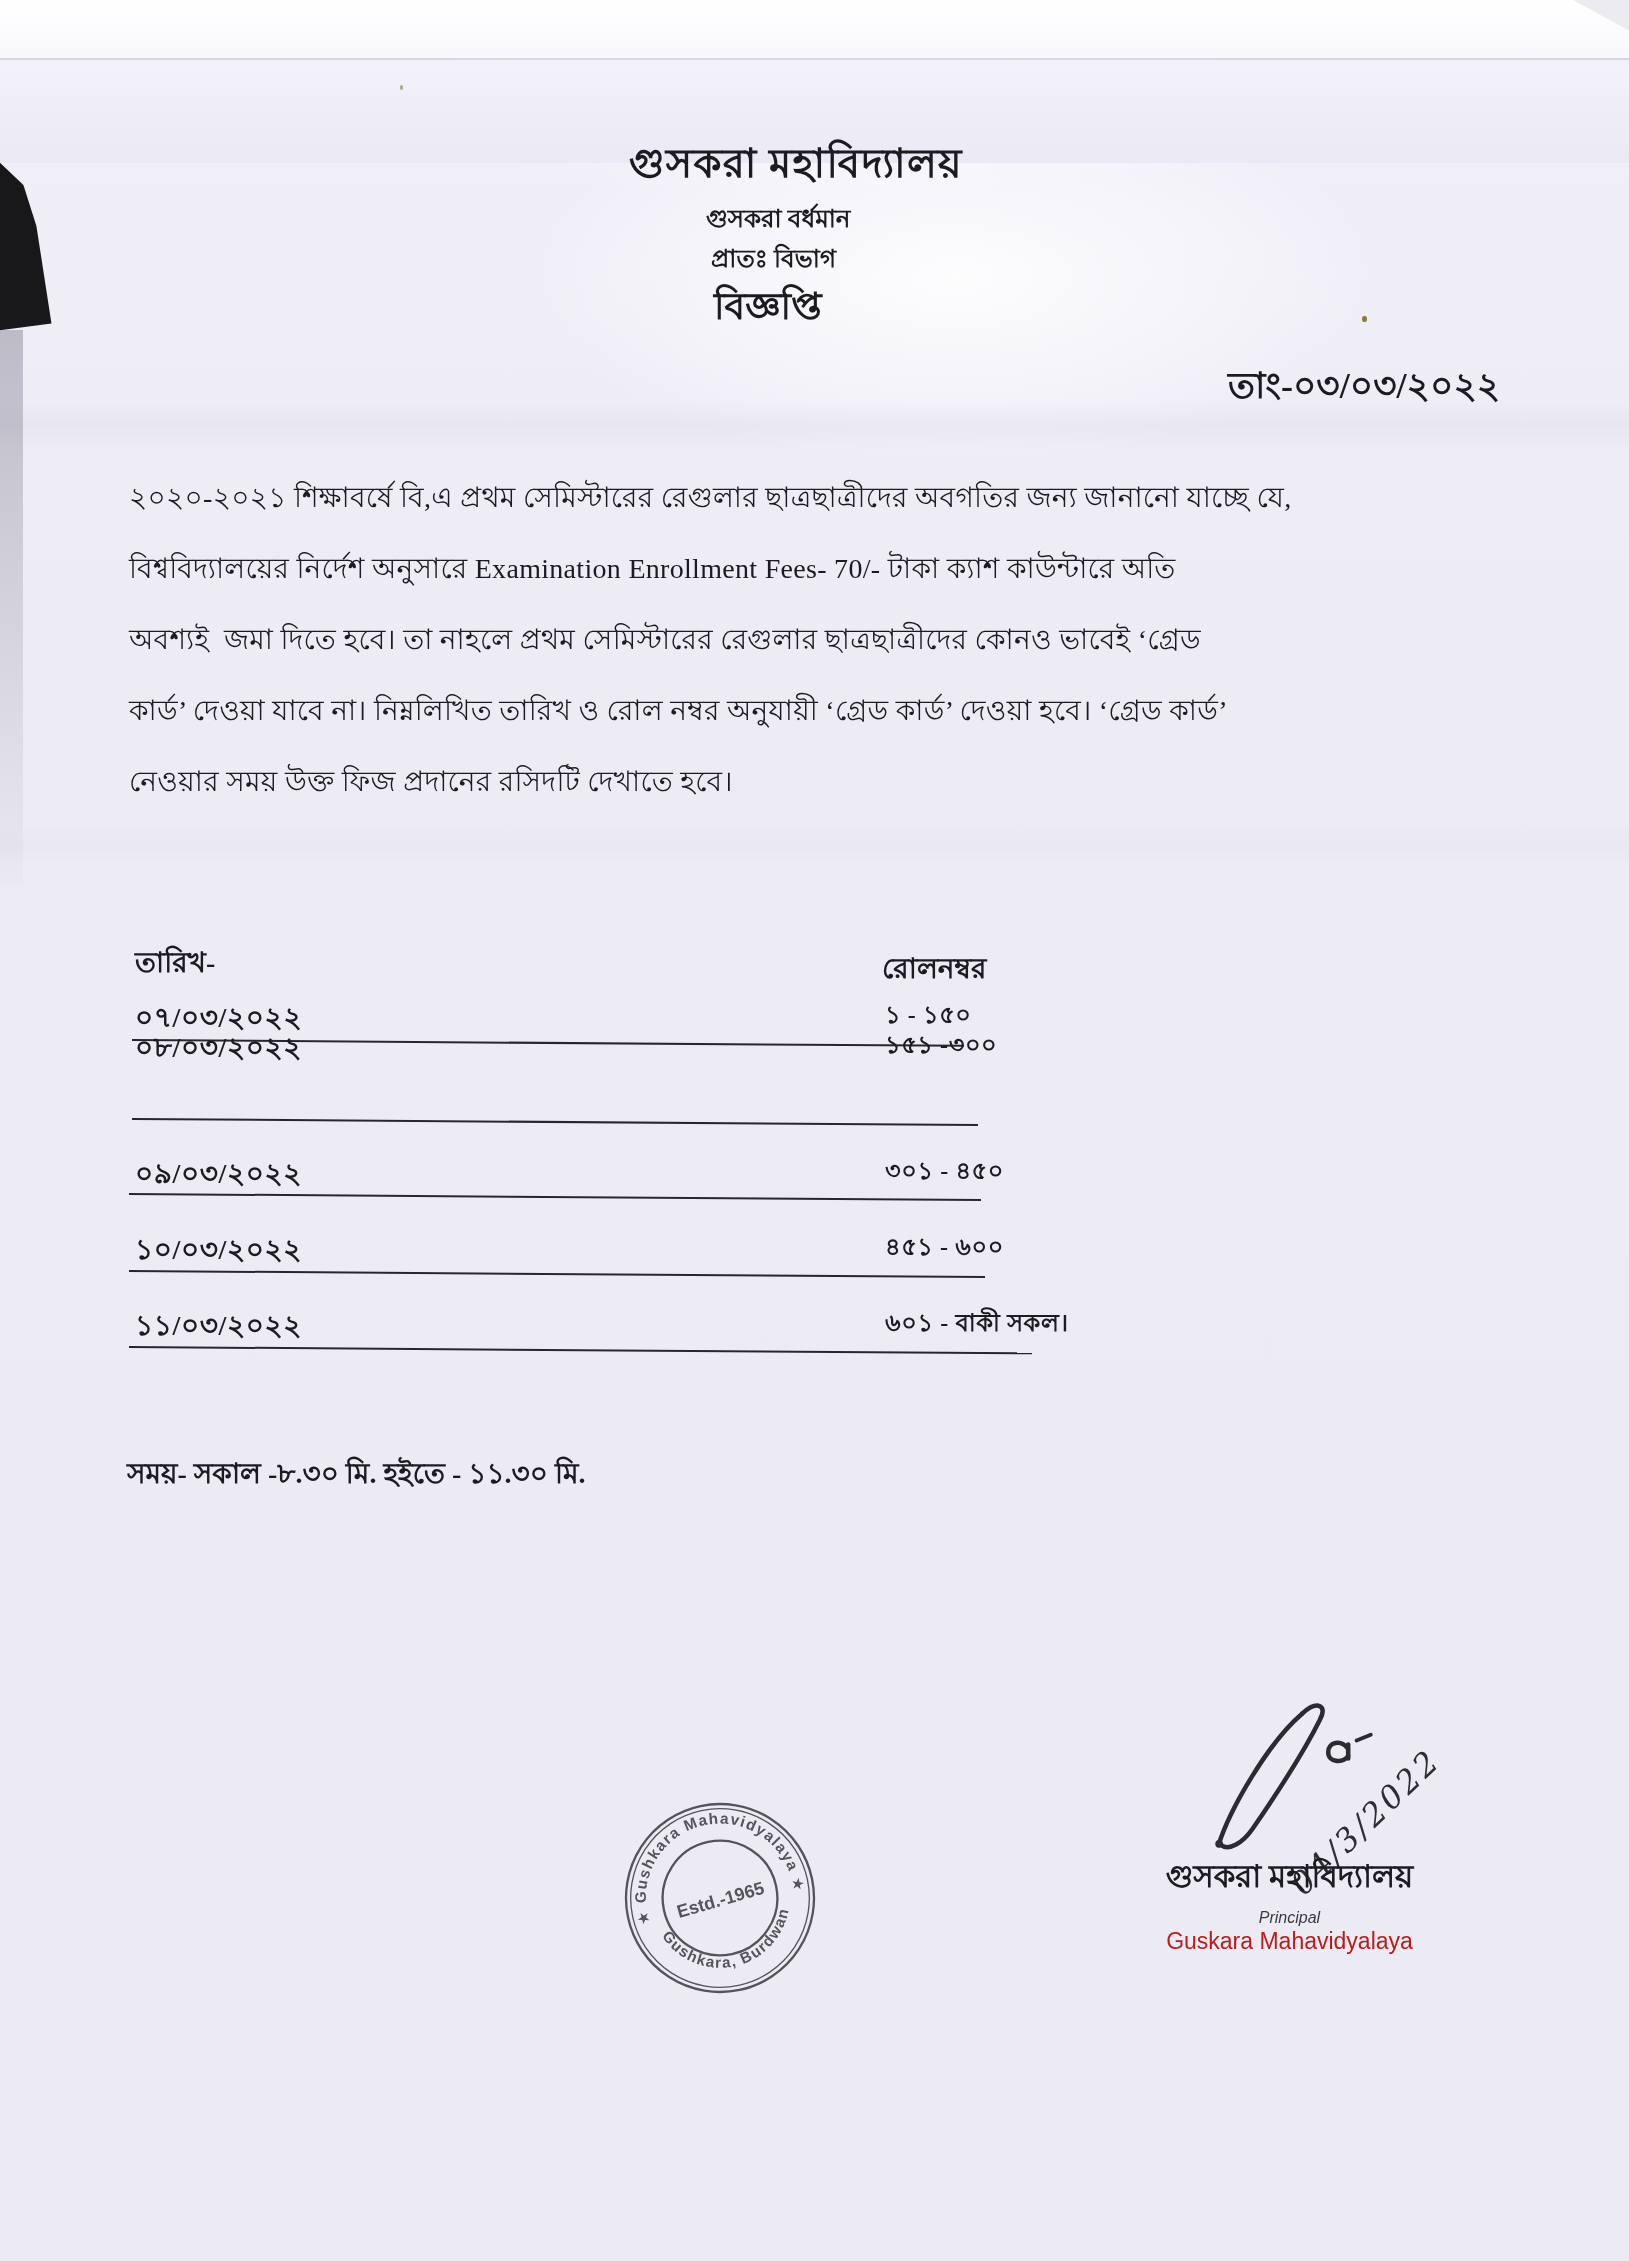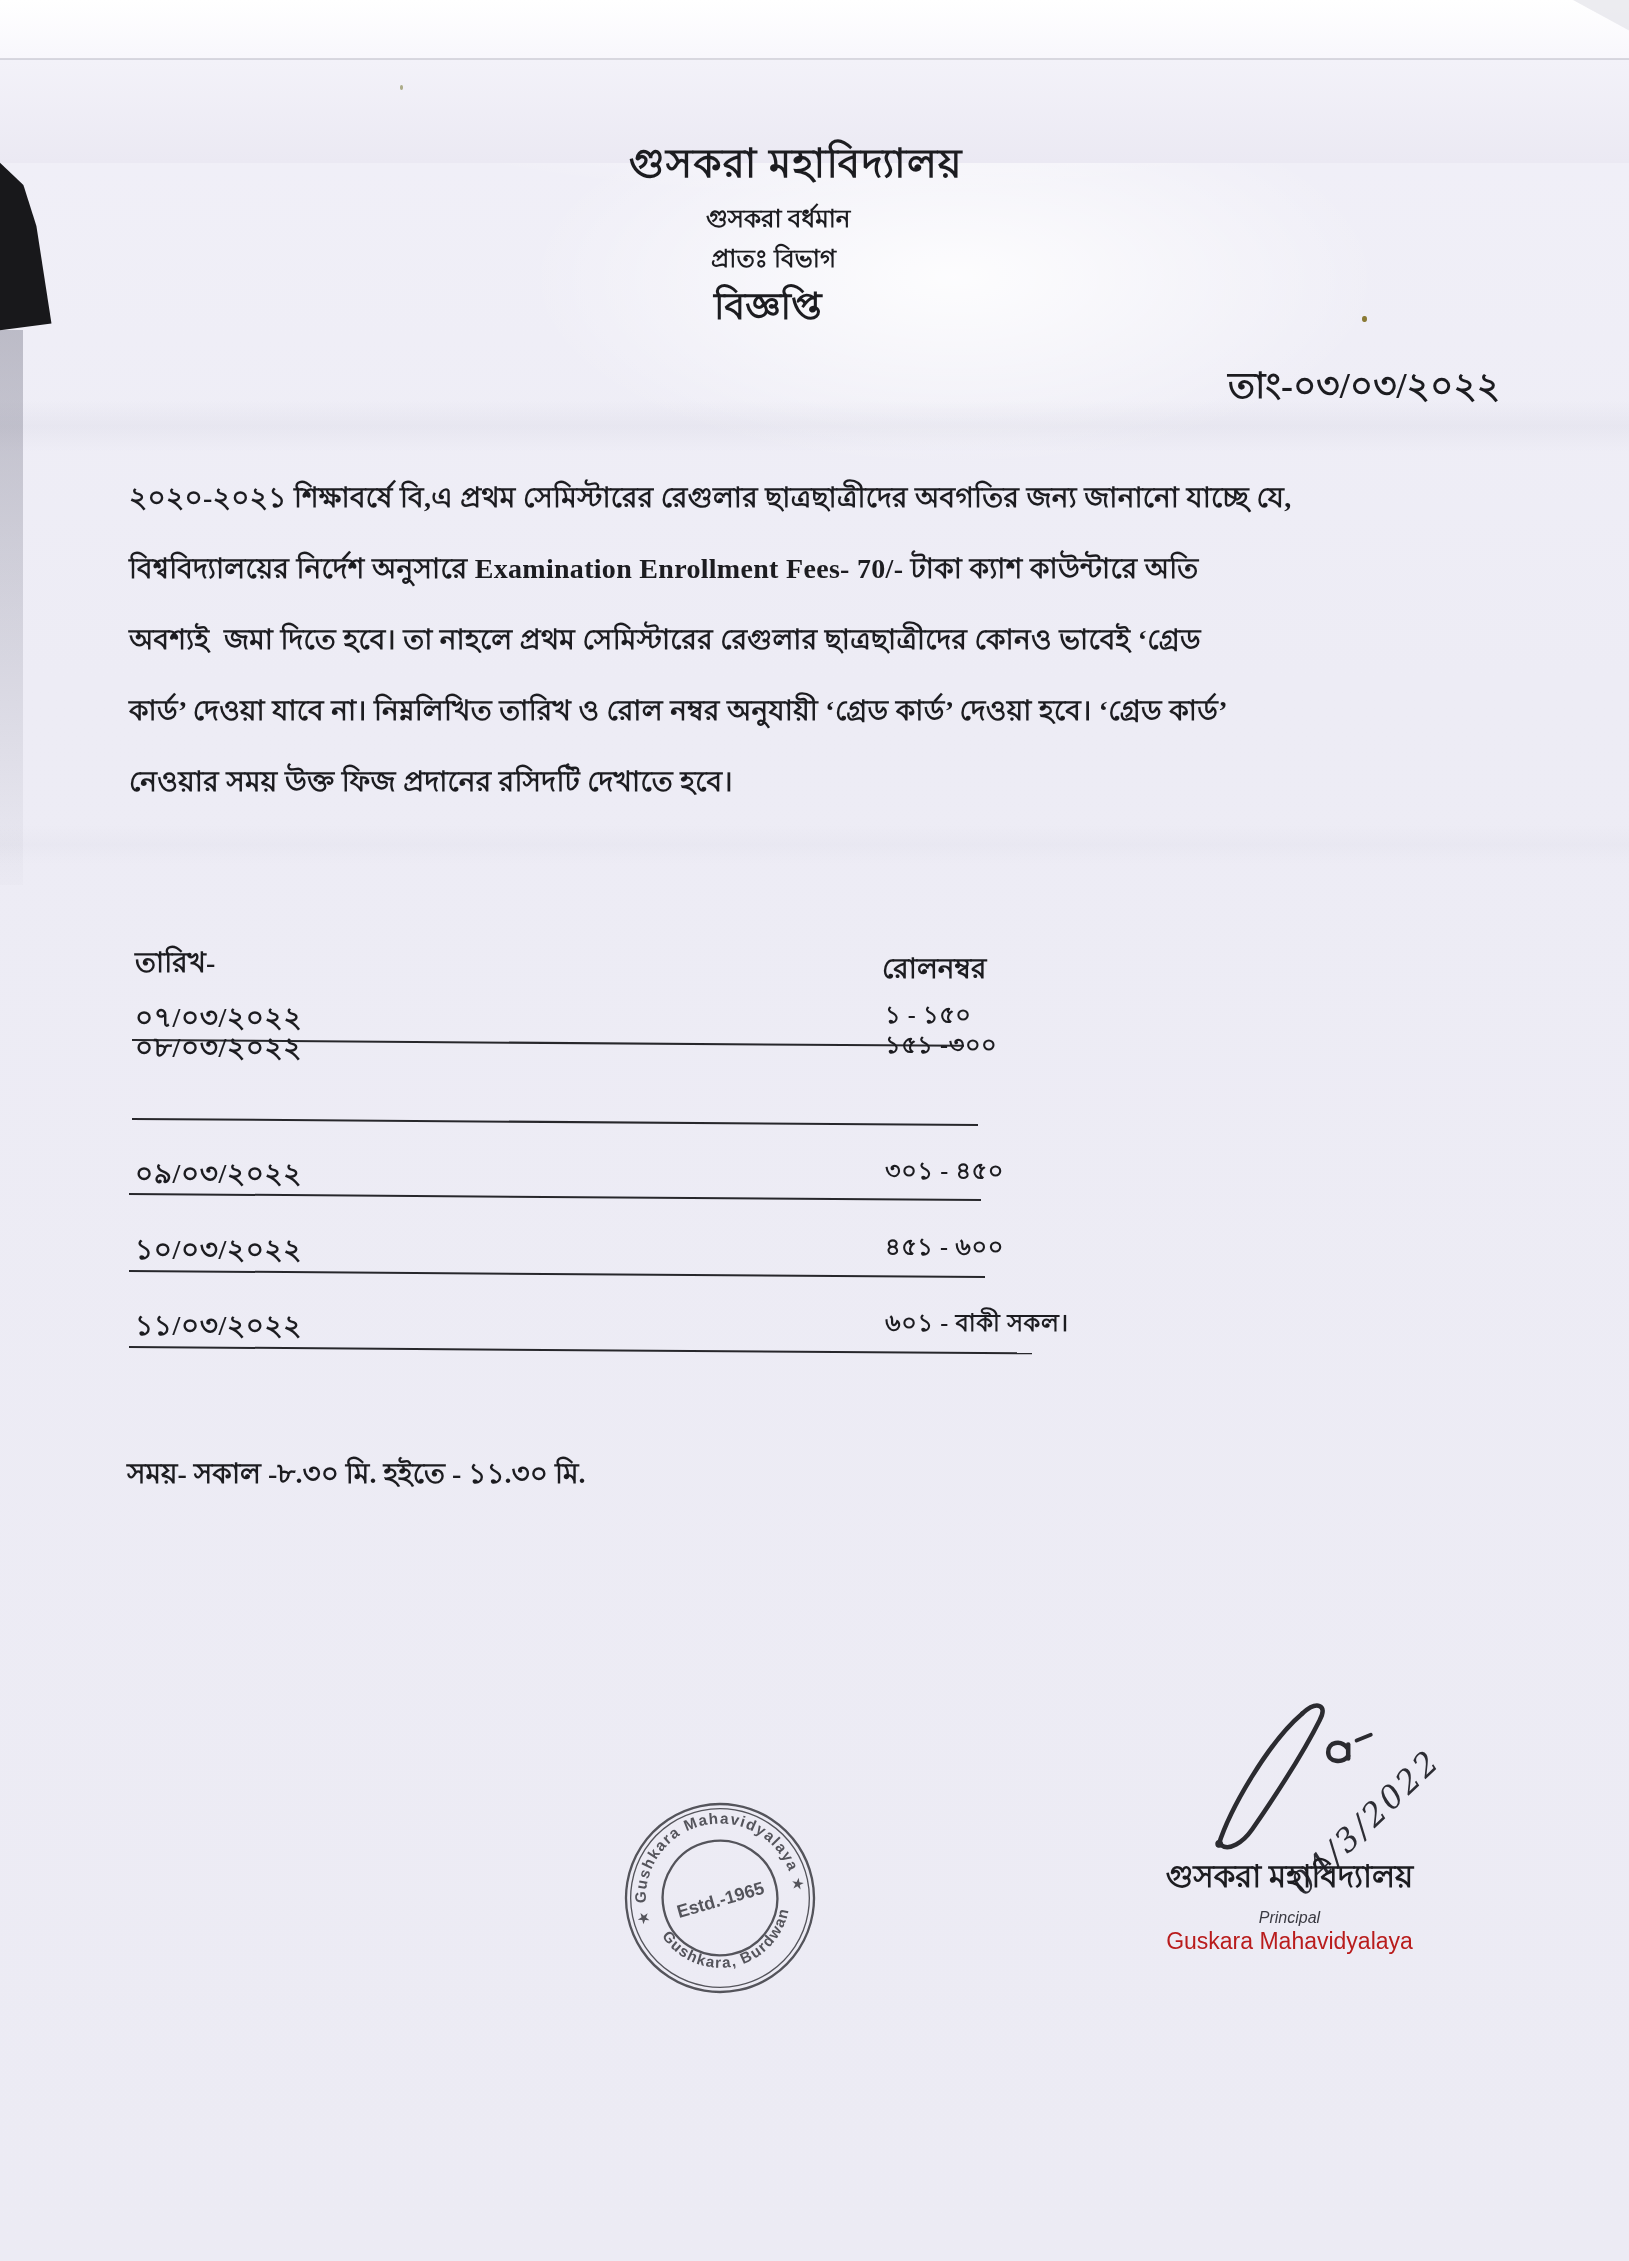--- a/index.html
+++ b/index.html
@@ -35,21 +35,21 @@
     clip-path:polygon(100% 0,0 0,100% 100%);}
   .speck1{left:1362px;top:316px;width:4.5px;height:5.8px;background:#8a7a35;border-radius:50%;}
   .speck2{left:400px;top:85px;width:3.2px;height:4.5px;background:#9b9b6d;border-radius:50%;opacity:.8;}
   
   .bn{font-family:"Liberation Serif","DejaVu Serif",serif;}
   .college-name{left:629px;top:132px;font-size:40px;font-weight:700;letter-spacing:1.3px;}
   .college-loc{left:706px;top:200px;font-size:24.5px;font-weight:600;}
   .department{left:711px;top:240px;font-size:24.5px;font-weight:600;}
   .notice-title{left:714px;top:277px;font-size:37px;font-weight:700;}
   .notice-date{left:1228px;top:358px;font-size:36px;font-weight:600;}
-  .body-line{left:129px;font-size:28px;font-weight:700;white-space:pre;letter-spacing:0.3px;}
+  .body-line{left:129px;font-size:28px;font-weight:400;white-space:pre;letter-spacing:0.3px;}
   .bl1{top:476px;}.bl2{top:547px;}.bl3{top:618px;}.bl4{top:689px;}.bl5{top:760px;}
   .sched-hdr-date{left:135px;top:941px;font-size:28px;font-weight:600;}
   .sched-hdr-roll{left:882px;top:947px;font-size:28px;font-weight:600;}
   .row-date{left:135px;font-size:28px;font-weight:600;letter-spacing:0.6px;}
   .row-roll{left:885px;font-size:24px;font-weight:600;letter-spacing:0.6px;}
   .r1{top:996px;}.r2{top:1026px;}.r3{top:1152px;}.r4{top:1228px;}.r5{top:1304px;}
   .row-line{height:1.9px;background:#27272b;transform-origin:left center;transform:rotate(.4deg);}
   .u1{left:132px;top:1039px;width:832px;}
   .u2{left:132px;top:1118px;width:846px;}
   .u3{left:129px;top:1193px;width:852px;}

